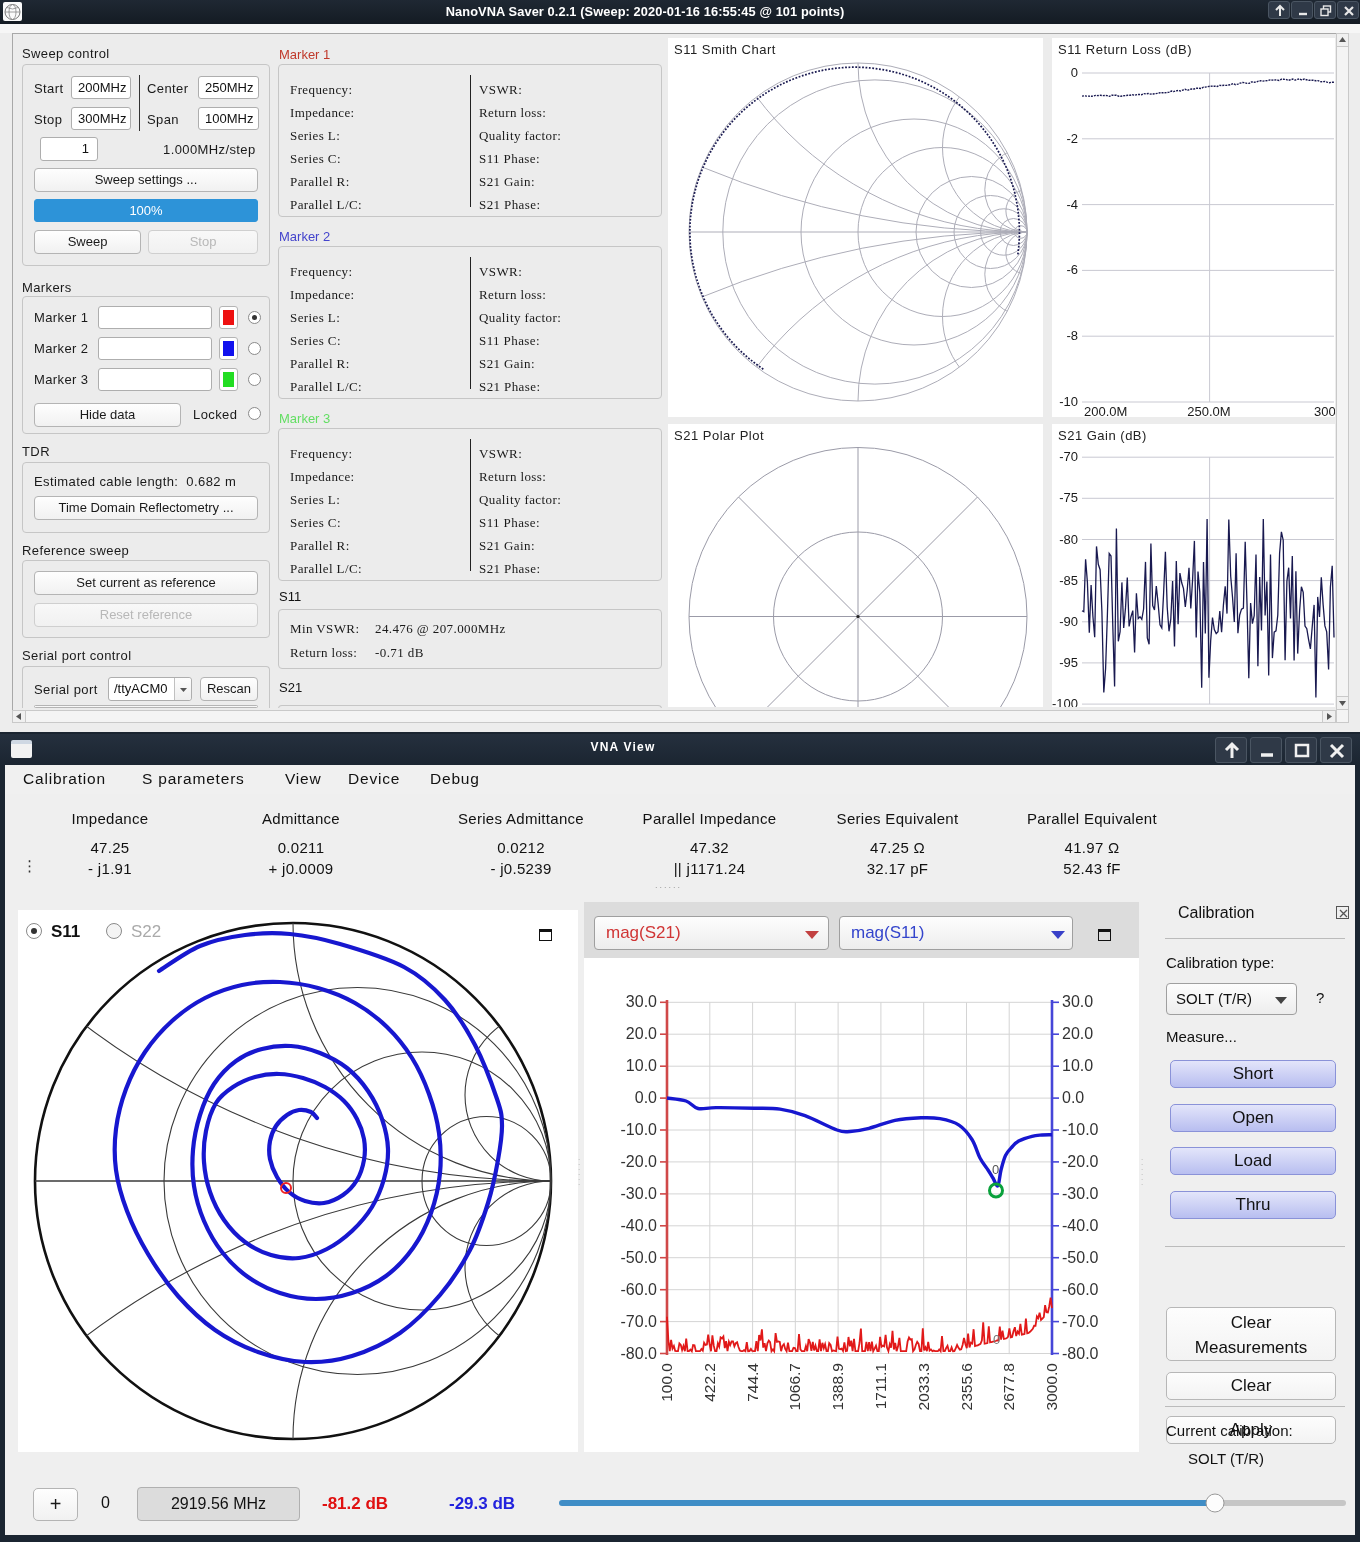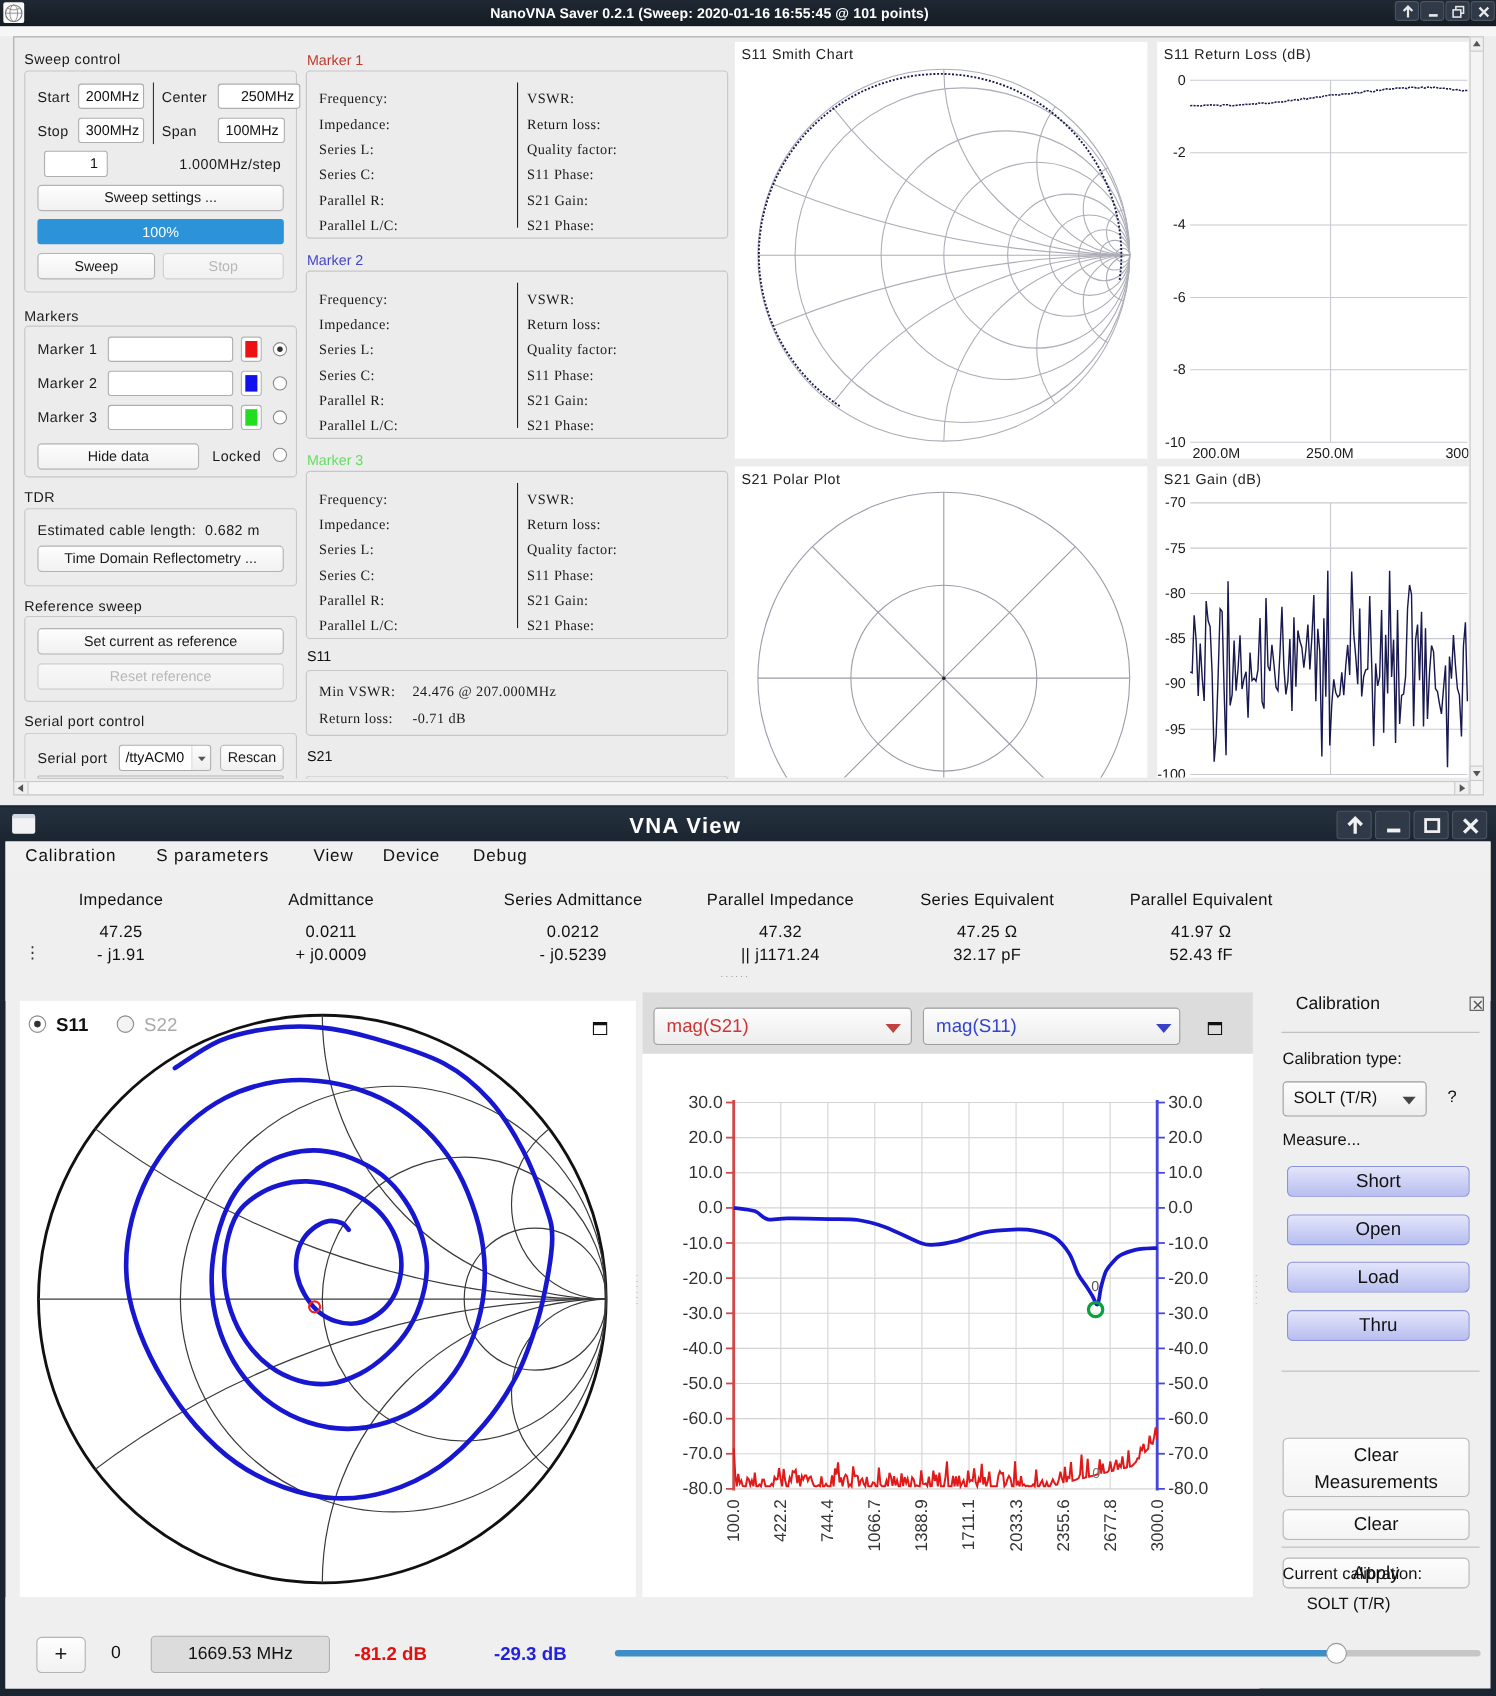--- a/index.html
+++ b/index.html
@@ -68,21 +68,21 @@
 
   <div class="abs" style="left:0;top:24px;width:1360px;height:9px;background:#f6f6f6;"></div>
 
   <div class="abs" style="left:12px;top:33px;width:1337px;height:690px;border:1px solid #a8a8a8;background:#ececec;"></div>
 
   <div class="lbl" style="left:22px;top:46px;">Sweep control</div>
   <div class="grp" style="left:22px;top:64px;width:248px;height:202px;"></div>
   <div class="lbl" style="left:34px;top:81px;">Start</div>
   <div class="field" style="left:71px;top:76px;width:60px;height:23px;line-height:21px;padding-left:6px;">200MHz</div>
   <div class="lbl" style="left:147px;top:81px;">Center</div>
-  <div class="field" style="left:198px;top:76px;width:75px;height:23px;line-height:21px;padding-left:20px;">250MHz</div>
+  <div class="field" style="left:198px;top:76px;width:61px;height:23px;line-height:21px;padding-left:6px;">250MHz</div>
   <div class="abs" style="left:139px;top:75px;width:1px;height:56px;background:#333;"></div>
   <div class="lbl" style="left:34px;top:112px;">Stop</div>
   <div class="field" style="left:71px;top:107px;width:60px;height:23px;line-height:21px;padding-left:6px;">300MHz</div>
   <div class="lbl" style="left:147px;top:112px;">Span</div>
   <div class="field" style="left:198px;top:107px;width:61px;height:23px;line-height:21px;padding-left:6px;">100MHz</div>
   <div class="field" style="left:40px;top:137px;width:58px;height:24px;line-height:22px;padding-right:8px;text-align:right;">1</div>
   <div class="lbl" style="left:163px;top:142px;">1.000MHz/step</div>
   <div class="btn" style="left:34px;top:168px;width:224px;height:24px;line-height:22px;">Sweep settings ...</div>
   <div class="abs" style="left:34px;top:199px;width:224px;height:23px;background:#2d93d8;border:1px solid #2d93d8;border-radius:3px;color:#fff;font-size:13px;text-align:center;line-height:21px;">100%</div>
   <div class="btn" style="left:34px;top:230px;width:107px;height:24px;line-height:22px;">Sweep</div>
@@ -274,21 +274,21 @@
   <div class="sbtn" style="left:1322px;top:710px;width:14px;height:13px;">
         <svg width="12" height="11">
           <path d="M9 5.5 L4 2 L4 9 Z" fill="#555"></path>
         </svg>
       </div>
 </div>
 
 <div class="abs" style="left:0;top:732px;width:1360px;height:810px;background:#1b2531;">
   <div class="abs titlebar" style="left:0;top:2px;width:1360px;height:31px;background:linear-gradient(#25303e,#1b2531);">
     <div class="abs" style="left:11px;top:6px;width:21px;height:18px;background:#f2f2f2;border-radius:2px;border-top:4px solid #cfd8e3;"></div>
-    <div class="abs" style="left:31px;top:6px;width:1184px;text-align:center;font-size:20px;letter-spacing:1.2px;">VNA View</div>
+    <div class="abs" style="left:31px;top:6px;width:1184px;text-align:center;font-size:12px;letter-spacing:1.2px;">VNA View</div>
     <div class="tbtn" style="left:1215px;top:3px;width:32px;height:26px;">
           <svg width="32" height="26">
             <path d="M16 6 L16 20 M10 12 L16 6 L22 12" stroke="#f0f0f0" stroke-width="3" fill="none"></path>
           </svg>
         </div>
     <div class="tbtn" style="left:1250px;top:3px;width:32px;height:26px;">
           <svg width="32" height="26">
             <line x1="10" y1="17" x2="22" y2="17" stroke="#f0f0f0" stroke-width="3.5"></line>
           </svg>
         </div>
@@ -500,21 +500,21 @@
       <div class="abs" style="left:26px;top:527px;">Current calibration:</div>
       <div class="abs" style="left:48px;top:555px;">SOLT (T/R)</div>
     </div>
 
     <div class="abs" style="left:573px;top:390px;width:4px;height:60px;color:#aaa;font-size:8px;line-height:5px;">.<br>.<br>.<br>.<br>.<br>.</div>
     <div class="abs" style="left:1136px;top:390px;width:4px;height:60px;color:#aaa;font-size:8px;line-height:5px;">.<br>.<br>.<br>.<br>.<br>.</div>
 
     <div class="abs" style="left:0;top:687px;width:1140px;height:83px;background:#efefef;">
       <div class="btn" style="left:28px;top:36px;width:45px;height:33px;font-size:20px;line-height:30px;border-radius:5px;">+</div>
       <div class="abs" style="left:96px;top:42px;font-size:16px;color:#111;">0</div>
-      <div class="abs" style="left:132px;top:35px;width:163px;height:34px;background:#dcdcdc;border:1px solid #b0b0b0;border-radius:4px;text-align:center;line-height:32px;font-size:16px;color:#111;">1669.53 MHz</div>
+      <div class="abs" style="left:132px;top:35px;width:163px;height:34px;background:#dcdcdc;border:1px solid #b0b0b0;border-radius:4px;text-align:center;line-height:32px;font-size:16px;color:#111;">2919.56 MHz</div>
       <div class="abs" style="left:317px;top:42px;font-size:17px;font-weight:bold;color:#e01010;">-81.2 dB</div>
       <div class="abs" style="left:444px;top:42px;font-size:17px;font-weight:bold;color:#2222dd;">-29.3 dB</div>
       <svg width="820" height="30" style="left:530px;top:40px;">
         <rect x="24" y="8" width="656" height="6" rx="3" fill="#3f8dc6"></rect>
         <rect x="680" y="8" width="131" height="6" rx="3" fill="#c6c6c6"></rect>
         <circle cx="680" cy="11" r="9" fill="#fdfdfd" stroke="#999" stroke-width="1"></circle>
       </svg>
     </div>
   </div>
 </div>

